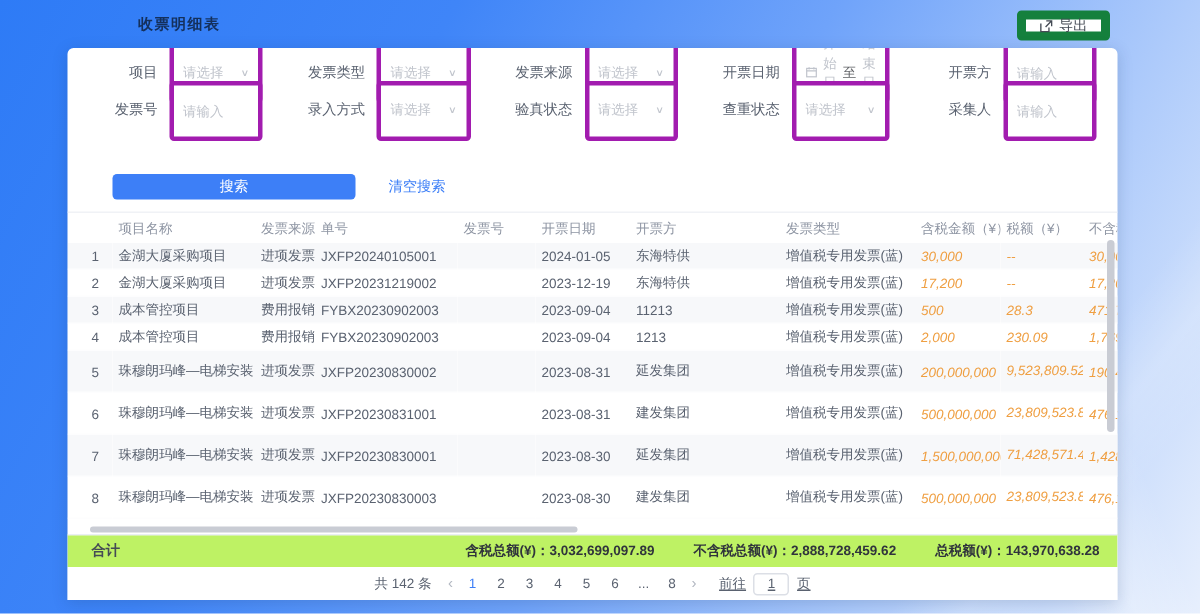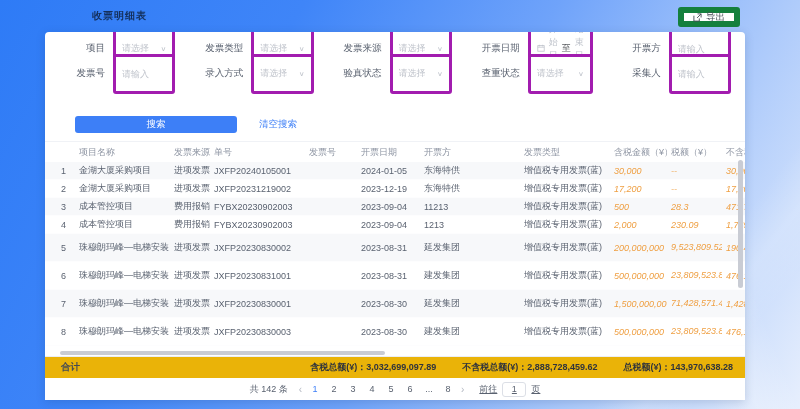--- a/index.html
+++ b/index.html
@@ -57,21 +57,21 @@
   tr.r-short td{ height:17px; }
   tr.r-tall td{ height:28px; }
   tbody tr:nth-child(odd){ background:#f7f8fa; }
   tbody tr{ border-bottom:1px solid #fdfdfe; }
   .amount{ color:#ef9f42;font-style:italic; }
   
   .vbar{ position:absolute; right:2px; top:18px; width:5px; height:128px; background:#c9ccd4; border-radius:3px; }
   .hbar{ position:absolute; left:15px; bottom:1px; width:325px; height:4px; background:#c9ccd4; border-radius:2px; }
   
   .summary{ flex:none; height:22px; border-top:1px solid #ebeef5; display:flex; align-items:center;
-    padding:0 12px 0 16px; background:#eab308; }
+    padding:0 12px 0 16px; background:#bef264; }
   .summary .total-label{ font-size:9.5px; color:#454b55; font-weight:bold; }
   .summary .totals{ margin-left:auto; display:flex; gap:26px; }
   .summary .t-item{ font-size:9px; color:#30343c; font-weight:bold; }
   
   .pagination{ flex:none; height:22px; display:flex; align-items:center; justify-content:center;
     gap:7px; font-size:9px; color:#5a6270; background:#fff; }
   .pg-total{ margin-right:4px; }
   .pg-arrow{ color:#b3b8c2; cursor:pointer; font-size:10px; }
   .pg-num{ min-width:12px; text-align:center; cursor:pointer; color:#5a6270; }
   .pg-num.active{ color:#3d7ff7; }

